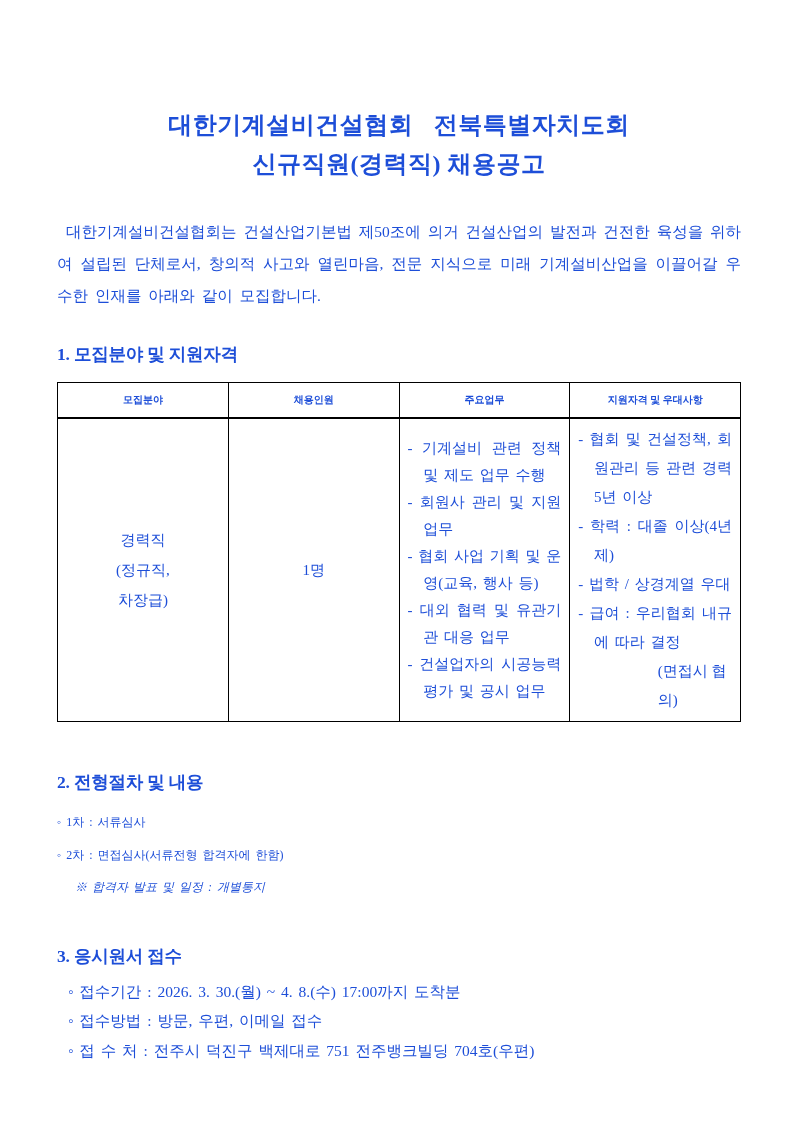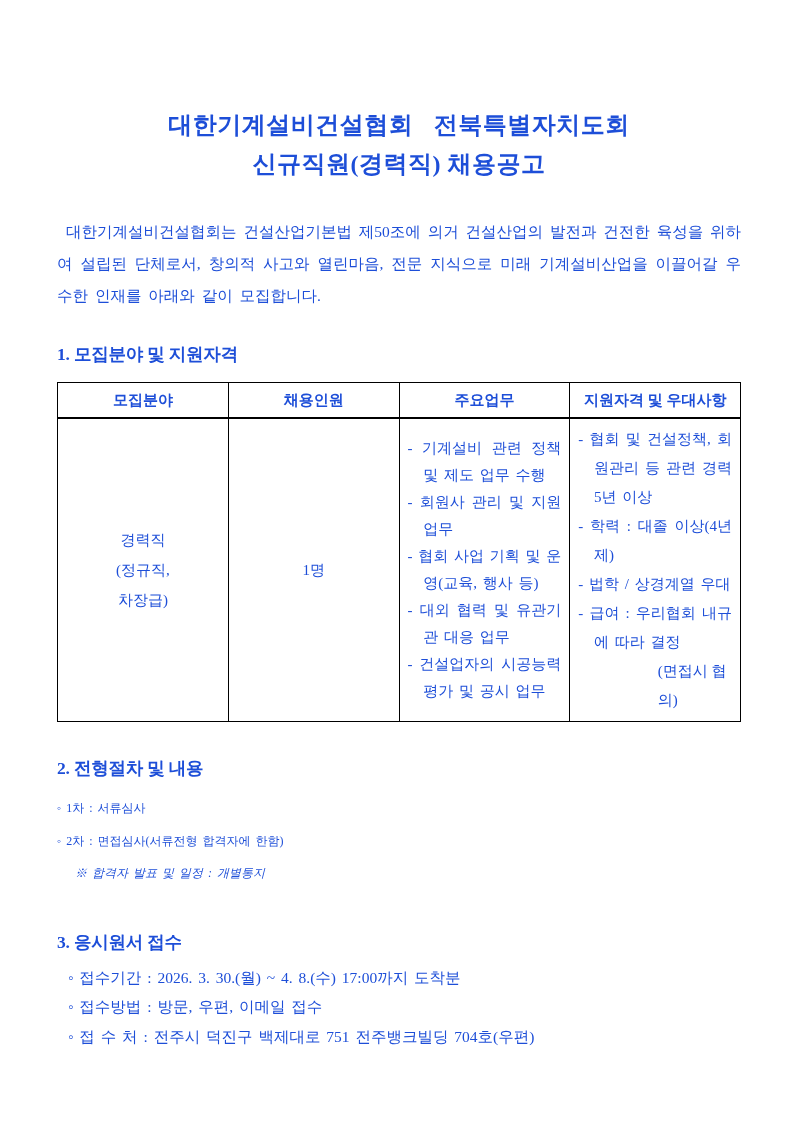--- a/index.html
+++ b/index.html
@@ -33,35 +33,35 @@
     word-spacing:3px;
   }
   
   .sec-heading{
     font-size:17.5px;
     font-weight:bold;
     letter-spacing:-0.2px;
     margin:0;
   }
   .sec1{margin-top:30px;}
-  .sec2{margin-top:34px;}
+  .sec2{margin-top:48px;}
   .sec3{margin-top:40px;}
   
   table.recruit{
     width:684px;
     margin-top:16px;
     border-collapse:collapse;
     table-layout:fixed;
   }
   table.recruit,table.recruit th,table.recruit td{
     border:1.5px solid #000;
   }
   table.recruit th{
     border-bottom:2.5px solid #000;
-    font-size:15px;
+    font-size:10px;
     font-weight:bold;
     height:34px;
     text-align:center;
     padding:0 2px;
   }
   table.recruit td{
     vertical-align:middle;
     font-size:15px;
     padding:6px 8px;
   }

